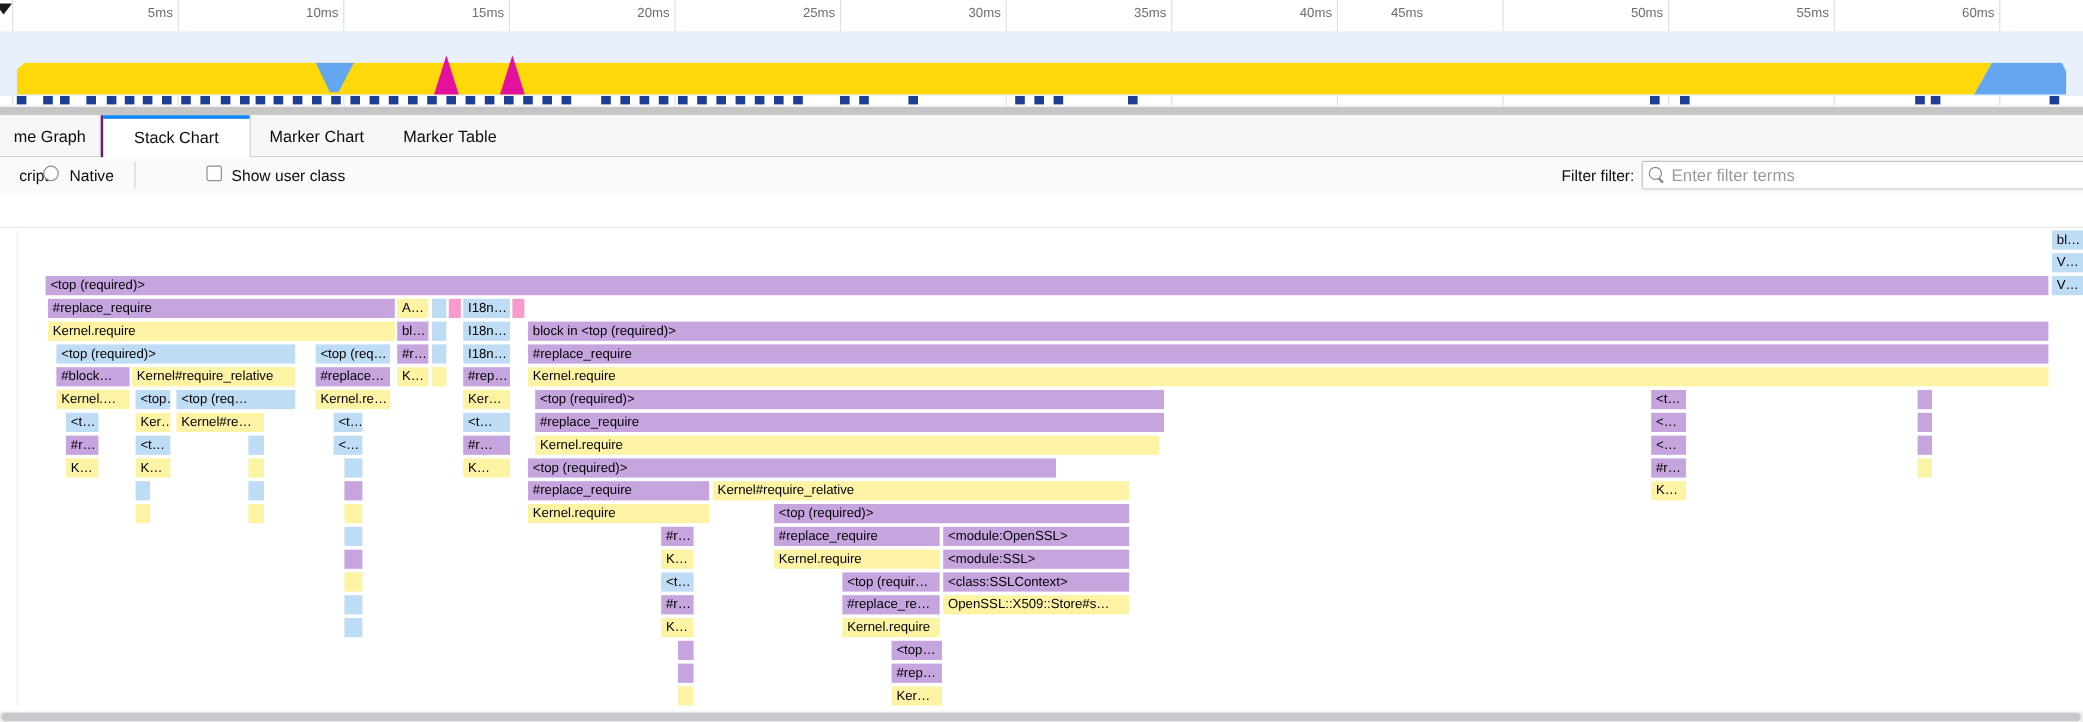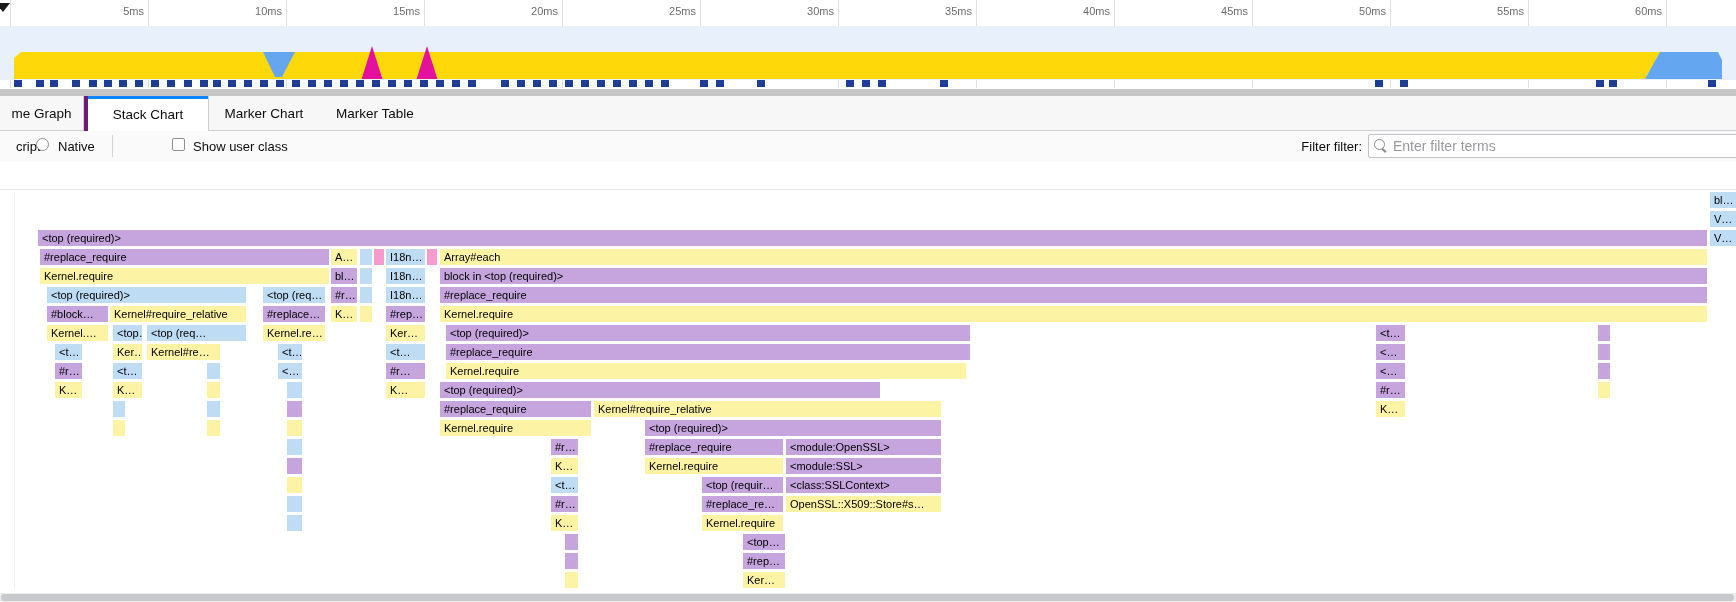--- a/index.html
+++ b/index.html
@@ -20,21 +20,21 @@
                clip-path:polygon(1646px 0px,1704px 0px,1708px 8px,1708px 27px,1631px 27px);}
   #band-notch{position:absolute;left:0;top:0;width:100%;height:100%;
                clip-path:polygon(249px 0px,281px 0px,268px 25px,261px 25px);}
   .spike{position:absolute;top:20px;width:26px;height:33px;clip-path:polygon(50% 0,90% 100%,10% 100%);}
   .marker-dot{position:absolute;top:55px;width:8px;height:7px;}
   #splitter{position:absolute;left:0;top:88px;width:1736px;height:8px;background:#c6c6c6;border-top:1px solid #fff;box-sizing:border-box;}
   
   #tabbar{position:absolute;left:0;top:96px;width:1736px;height:35px;background:#f7f7f8;border-bottom:1px solid #cfcfd4;box-sizing:border-box;}
   .tab{position:absolute;top:0;height:35px;display:flex;align-items:center;justify-content:center;
        font-size:13.5px;color:#0c0c0d;box-sizing:border-box;background:transparent;}
-  .tab.active{background:#fff;border-left:4px solid #701a75;border-right:1px solid #cfcfd4;height:36px;}
+  .tab.active{background:#fff;border-left:2px solid #701a75;border-right:1px solid #cfcfd4;height:36px;}
   .tab.active::before{content:"";position:absolute;left:0;top:0;width:100%;height:3px;background:#0a84ff;}
   .tab:first-child{border-right:1px solid #cfcfd4;}
   
   #toolbar{position:absolute;left:0;top:131px;width:1736px;height:31px;background:#fafafb;font-size:13px;color:#0c0c0d;}
   .tb-text{position:absolute;top:8px;}
   #radio-native{position:absolute;left:36px;top:7px;width:13px;height:13px;border:1px solid #8f8f94;border-radius:50%;background:#fff;box-sizing:border-box;}
   #vsep{position:absolute;left:112px;top:4px;width:1px;height:22px;background:#d4d4d8;}
   #chk-user-timing{position:absolute;left:172px;top:7px;width:13px;height:13px;border:1px solid #8f8f94;border-radius:2px;background:#fdfdfd;box-sizing:border-box;}
   #filter-label{position:absolute;left:1250px;top:8px;width:112px;text-align:right;}
   #filter-input{position:absolute;left:1368px;top:3px;width:376px;height:24px;border:1px solid #c3c3c7;border-radius:2px;
@@ -72,21 +72,21 @@
       <div class="gridline" style="left: 1528px;"></div>
       <div class="gridline" style="left: 1666px;"></div>
       <div class="ruler-label" style="left: 74px;">5ms</div>
       <div class="ruler-label" style="left: 212px;">10ms</div>
       <div class="ruler-label" style="left: 350px;">15ms</div>
       <div class="ruler-label" style="left: 488px;">20ms</div>
       <div class="ruler-label" style="left: 626px;">25ms</div>
       <div class="ruler-label" style="left: 764px;">30ms</div>
       <div class="ruler-label" style="left: 902px;">35ms</div>
       <div class="ruler-label" style="left: 1040px;">40ms</div>
-      <div class="ruler-label" style="left: 1178px;">45ms</div>
+      <div class="ruler-label" style="left: 1116px;">45ms</div>
       <div class="ruler-label" style="left: 1316px;">50ms</div>
       <div class="ruler-label" style="left: 1454px;">55ms</div>
       <div class="ruler-label" style="left: 1592px;">60ms</div>
     </div>
   <div id="disclosure"></div>
 
   <div id="track">
     <div id="track-bg" style="background: rgb(231, 240, 251);"></div>
     <div id="band-box">
       <div id="band-yellow" style="background: rgb(254, 216, 8);"></div>
@@ -124,21 +124,20 @@
       <div class="frame" style="left: 1710px; top: 2px; width: 26px; background: rgb(191, 220, 245);">bl…</div>
       <div class="frame" style="left: 1710px; top: 21px; width: 26px; background: rgb(191, 220, 245);">V…</div>
       <div class="frame" style="left: 38px; top: 40px; width: 1669px; background: rgb(198, 165, 223);">&lt;top (required)&gt;</div>
       <div class="frame" style="left: 1710px; top: 40px; width: 26px; background: rgb(191, 220, 245);">V…</div>
       <div class="frame" style="left: 40px; top: 59px; width: 289px; background: rgb(198, 165, 223);">#replace_require</div>
       <div class="frame" style="left: 331px; top: 59px; width: 26px; background: rgb(252, 243, 164);">A…</div>
       <div class="frame" style="left: 360px; top: 59px; width: 12px; background: rgb(191, 220, 245);"></div>
       <div class="frame" style="left: 374px; top: 59px; width: 10px; background: rgb(247, 154, 206);"></div>
       <div class="frame" style="left: 386px; top: 59px; width: 39px; background: rgb(191, 220, 245);">I18n…</div>
       <div class="frame" style="left: 427px; top: 59px; width: 10px; background: rgb(247, 154, 206);"></div>
-      <div class="frame" style="left: 440px; top: 59px; width: 1267px; background: rgb(252, 243, 164);">Array#each</div>
       <div class="frame" style="left: 40px; top: 78px; width: 289px; background: rgb(252, 243, 164);">Kernel.require</div>
       <div class="frame" style="left: 331px; top: 78px; width: 26px; background: rgb(198, 165, 223);">bl…</div>
       <div class="frame" style="left: 360px; top: 78px; width: 12px; background: rgb(191, 220, 245);"></div>
       <div class="frame" style="left: 386px; top: 78px; width: 39px; background: rgb(191, 220, 245);">I18n…</div>
       <div class="frame" style="left: 440px; top: 78px; width: 1267px; background: rgb(198, 165, 223);">block in &lt;top (required)&gt;</div>
       <div class="frame" style="left: 47px; top: 97px; width: 199px; background: rgb(191, 220, 245);">&lt;top (required)&gt;</div>
       <div class="frame" style="left: 263px; top: 97px; width: 62px; background: rgb(191, 220, 245);">&lt;top (req…</div>
       <div class="frame" style="left: 331px; top: 97px; width: 26px; background: rgb(198, 165, 223);">#r…</div>
       <div class="frame" style="left: 360px; top: 97px; width: 12px; background: rgb(191, 220, 245);"></div>
       <div class="frame" style="left: 386px; top: 97px; width: 39px; background: rgb(191, 220, 245);">I18n…</div>

